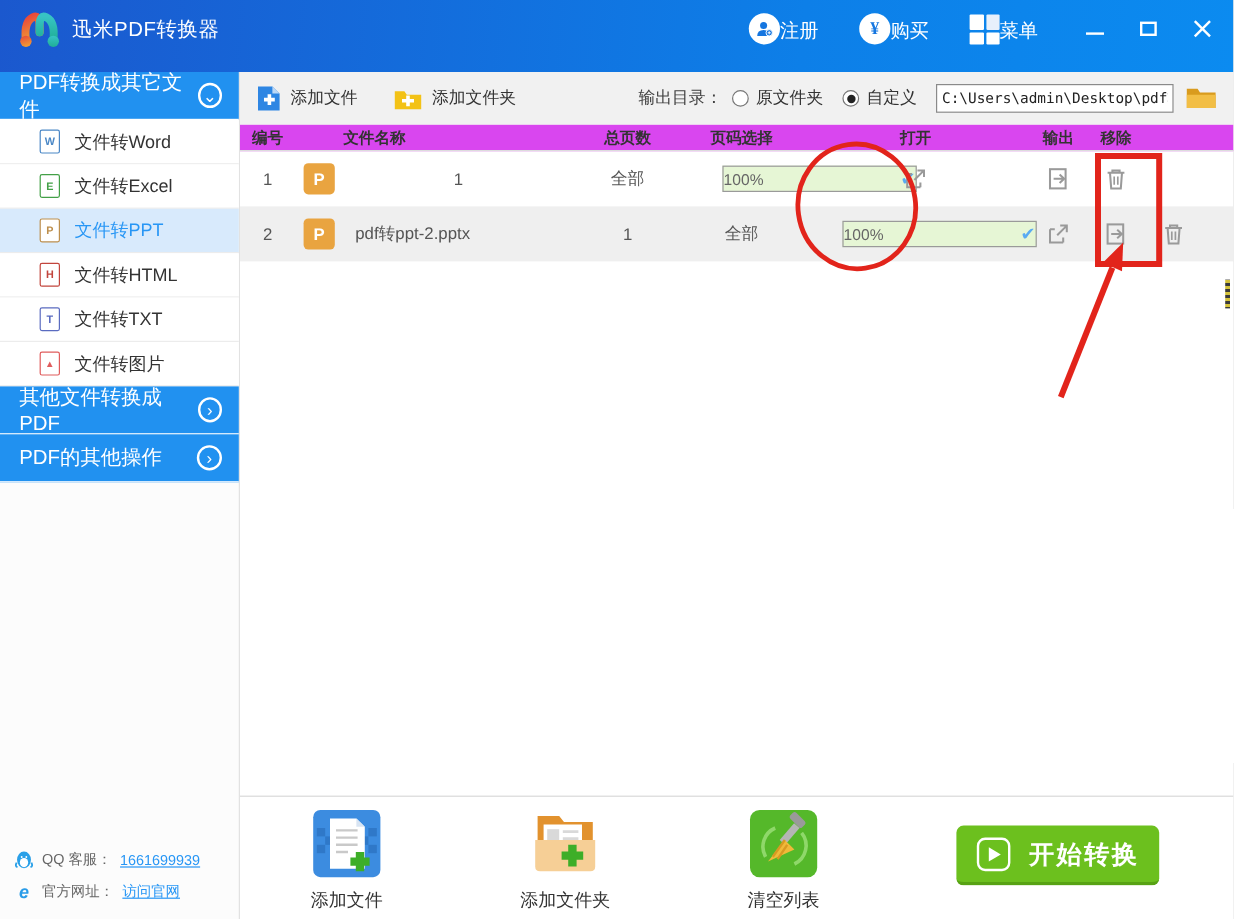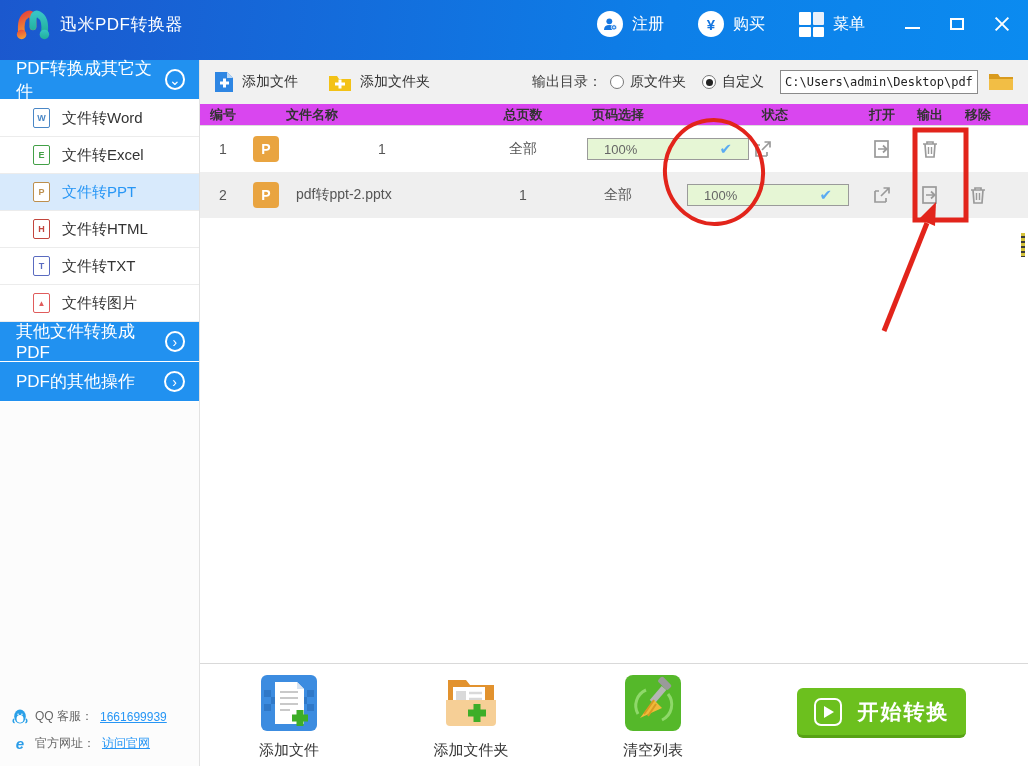--- a/index.html
+++ b/index.html
@@ -7,22 +7,22 @@
     font-family:"Liberation Sans","DejaVu Sans",sans-serif; }
   .window { position:relative; width:1028px; height:766px; background:#fff;
     outline:1px solid #b7b7b7; overflow:hidden; }
 
   
   .titlebar { height:60px; background:linear-gradient(95deg,#1b58ce 0%,#0d7fe8 65%,#0b8bf0 100%);
     display:flex; align-items:center; padding:0 10px 12px 14px; }
   .logo { width:38px; height:36px; margin-right:8px; }
   .app-title { color:#fff; font-size:17px; letter-spacing:0.5px; }
   .tb-right { margin-left:auto; display:flex; align-items:center; }
-  .tb-btn { display:flex; align-items:center; gap:9px; color:#fff; font-size:16px;
-    margin-right:34px; cursor:pointer; }
+  .tb-btn { display:flex; align-items:flex-end; color:#fff; font-size:16px;
+    margin-right:34px; cursor:pointer;font-family:Liberation Serif, serif; }
   .circ-ico { width:26px; height:26px; border-radius:50%; background:#fff;
     display:flex; align-items:center; justify-content:center; }
   .yen { color:#1576e0; font-weight:bold; font-size:15px; }
   .grid-ico { width:25px; height:25px; display:grid; grid-template-columns:12px 11px;
     grid-template-rows:13px 10px; gap:2px; }
   .grid-ico span { background:#fff; border-radius:1px; }
   .grid-ico span:nth-child(2){ background:#e8f0fb; }
   .winctl { display:flex; align-items:center; gap:30px; margin-left:14px; padding-right:8px; }
   .minimize { width:15px; height:2px; background:#fff; margin-top:8px; cursor:pointer; }
   .maximize { width:14px; height:12px; border:2px solid #fff; cursor:pointer; }
@@ -87,22 +87,22 @@
 
   .trow { height:46px; display:grid;
     grid-template-columns:46px 40px 192px 90px 100px 190px 48px 48px 48px;
     align-items:center; font-size:14px; color:#555; }
   .trow.alt { background:#efefef; }
   .cell-c { text-align:center; }
   .badge-p { width:26px; height:26px; border-radius:4px; background:#e9a440; color:#fff;
     font-weight:bold; font-size:14px; display:flex; align-items:center;
     justify-content:center; margin:0 auto; }
   .cell-name { padding-left:10px; }
-  .progress { margin-left:19px; width:162px; height:22px; background:#e6f6d5;
-    border:1px solid #9a9a9a; display:flex; align-items:center; padding:0 16px;
+  .progress { margin-left:34px; width:162px; height:22px; background:#e6f6d5;
+    border:1px solid #9a9a9a; display:flex; align-items:center; padding:0 0;
     font-size:13px; color:#666; }
   .progress .chk { margin-left:auto; color:#5aabf2; font-size:15px; font-weight:bold; }
   .row-ico { display:flex; justify-content:center; cursor:pointer; }
 
   .filler { flex:1; background:#fff; }
 
   .bottombar { height:103px; border-top:1px solid #d9d9d9; background:#fff;
     position:relative; flex:none; }
   .action { position:absolute; top:10px; width:90px; display:flex; flex-direction:column;
     align-items:center; cursor:pointer; }
@@ -275,21 +275,20 @@
             <path d="M1,7 h24 v11 h-24 z" fill="#f2be45"></path>
           </svg>
         </span>
       </div>
 
       <div class="thead">
         <div>编号</div>
         <div class="th-name">文件名称</div>
         <div>总页数</div>
         <div>页码选择</div>
-        <div class="th-status">状态</div>
         <div>打开</div>
         <div>输出</div>
         <div>移除</div>
       </div>
 
       <div class="trow">
         <div class="cell-c">1</div>
         <div>
             <div class="badge-p">P</div>
           </div>

